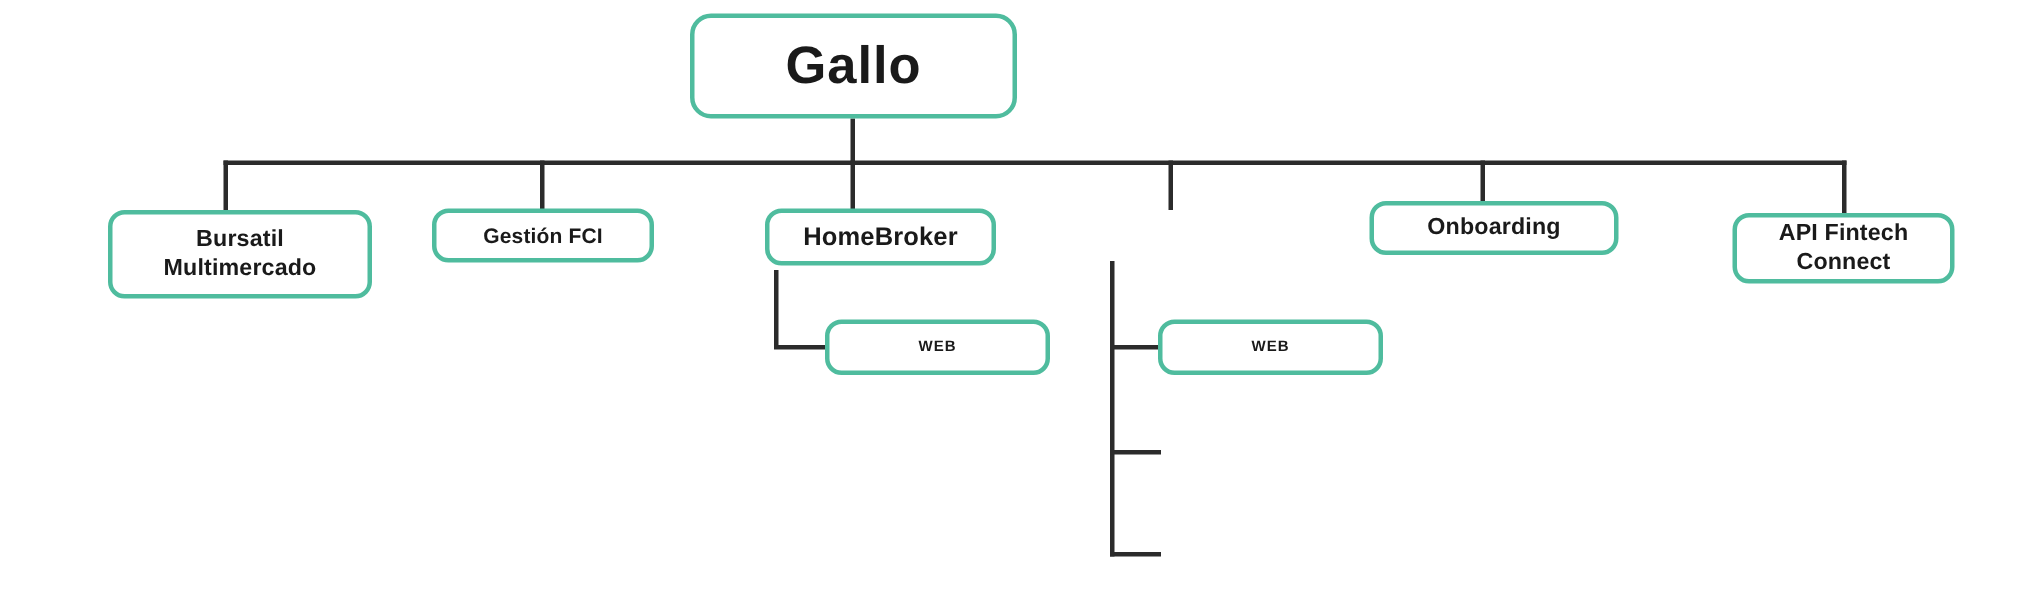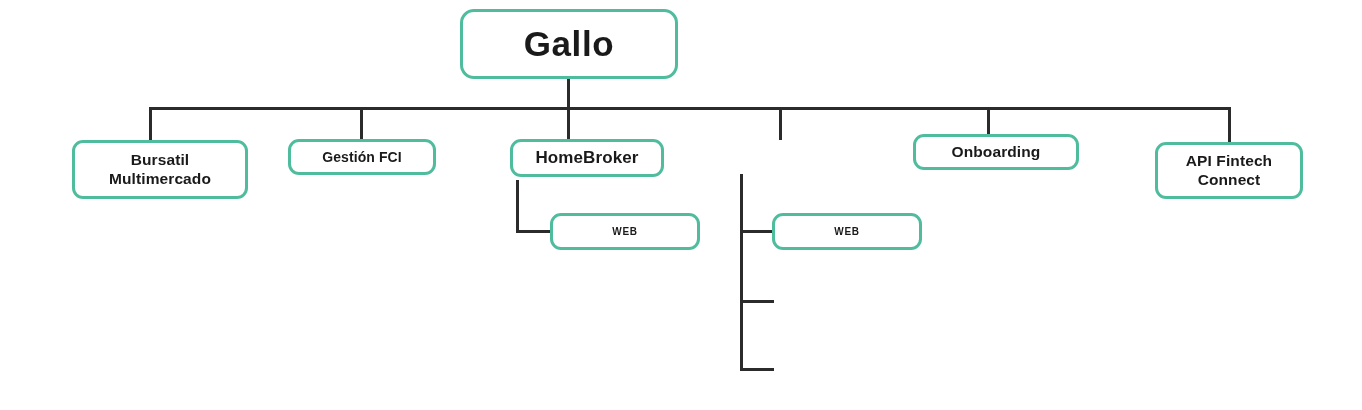--- a/index.html
+++ b/index.html
@@ -107,21 +107,21 @@
 
   <div class="node lvl1 big" style="left:491px; top:139px; width:154px; height:38px;margin-left:19px;">
     <span class="lbl">HomeBroker</span>
   </div>
 
 
   <div class="node lvl1" style="left:913px; top:134px; width:166px; height:36px;">
     <span class="lbl">Onboarding</span>
   </div>
 
-  <div class="node lvl1" style="left:1155px; top:142px; width:148px; height:57px;">
+  <div class="node lvl1" style="left:1155px; top:142px; width:148px; height:47px;">
     <span class="lbl">API Fintech
 Connect</span>
   </div>
 
   <div class="node leaf" style="left:550px; top:213px; width:150px; height:37px;">
     <span class="lbl">WEB</span>
   </div>
 
   <div class="node leaf" style="left:772px; top:213px; width:150px; height:37px;">
     <span class="lbl">WEB</span>

